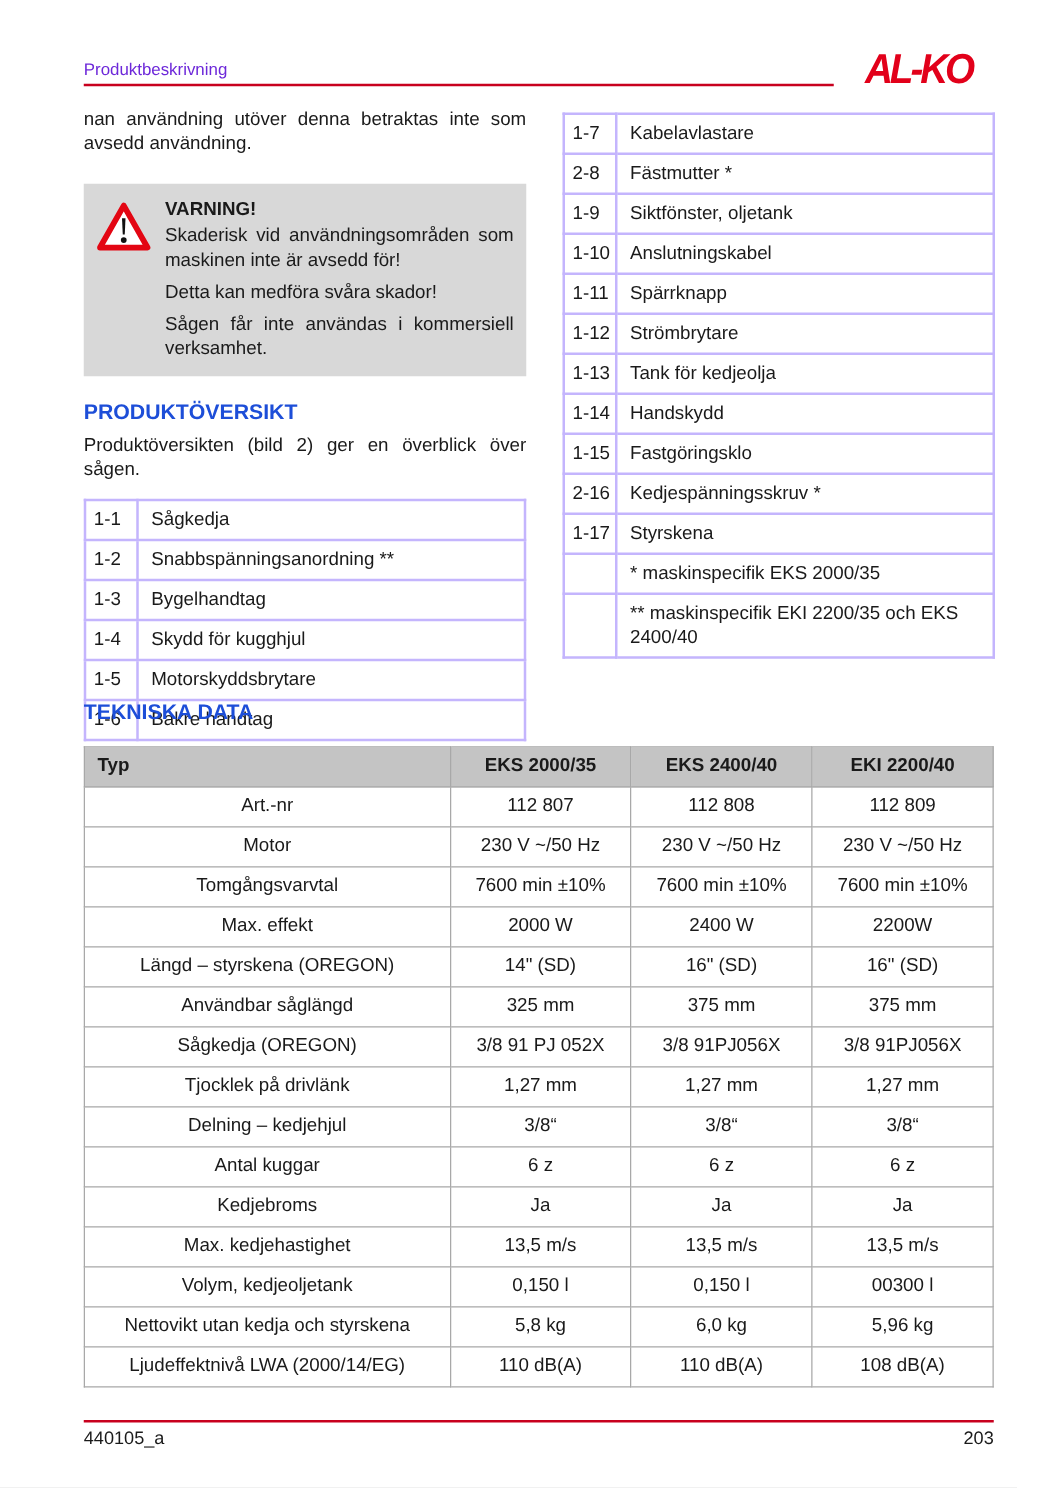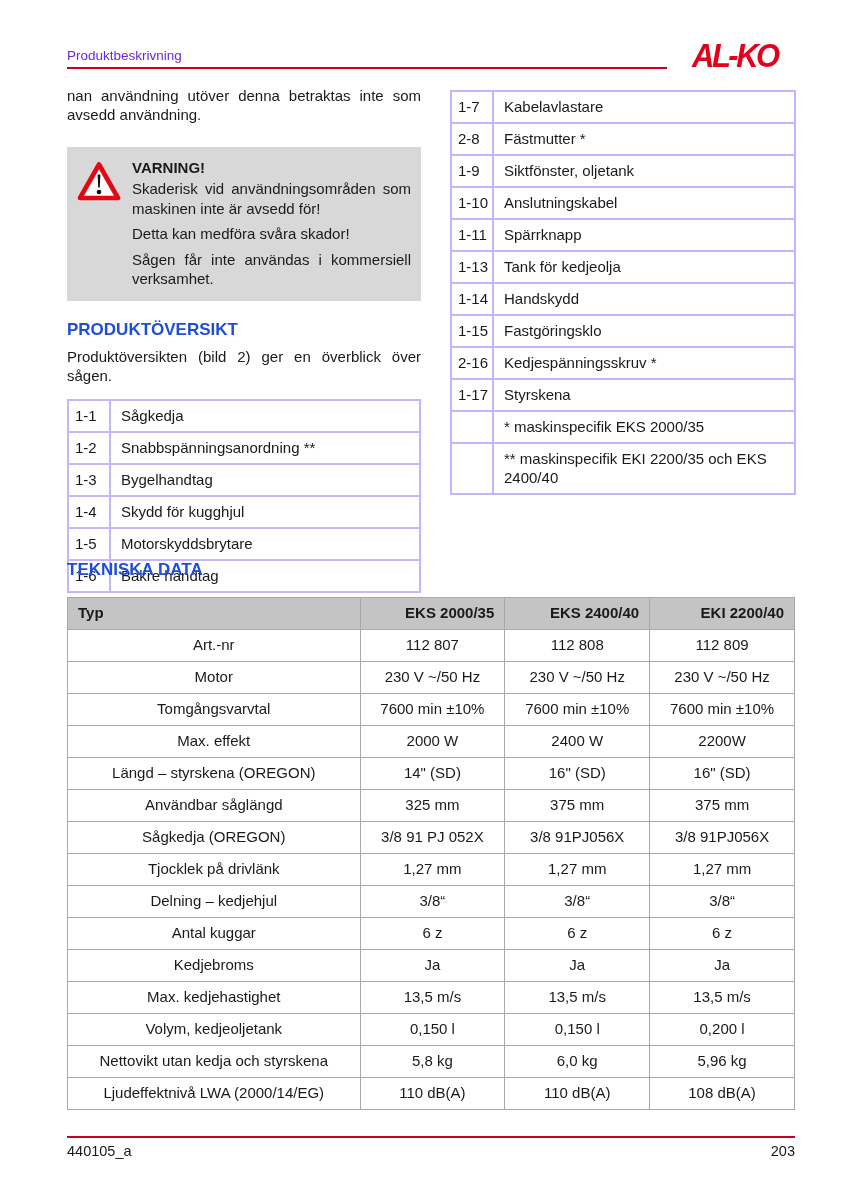--- a/index.html
+++ b/index.html
@@ -43,21 +43,21 @@
   .col-left .sect-intro   { margin-top: 7px; }
   .col-left .parts-table  { margin-top: 14px; }
   
   .parts-table { width: 100%; border-collapse: collapse; font-size: 15px; }
   .parts-table td { border: 2px solid #c4b5fd; padding: 5px 8px 6px 8px; vertical-align: top; line-height: 19px; }
   .parts-table td.num { width: 42px; padding-left: 6px; padding-right: 2px; white-space: nowrap; }
   .parts-table td.lbl { padding-left: 10px; }
   
   .tech-table { width: 100%; border-collapse: collapse; font-size: 15px; margin-top: 17px; }
   .tech-table th, .tech-table td { border: 1px solid #a8a8a8; padding: 6px 10px 7px 10px; line-height: 18px; }
-  .tech-table th { background: #c4c4c4; font-weight: bold; text-align: right; }
+  .tech-table th { background: #c4c4c4; font-weight: bold; text-align: center; }
   .tech-table th.typ { text-align: left; width: 293px; }
   .tech-table td.lbl { text-align: center; }
   .tech-table td.val { text-align: center; width: 145px; }
 </style>
 </head>
 <body>
 
 <div class="page">
 
   <div class="header-title">Produktbeskrivning</div>
@@ -133,20 +133,24 @@
           </tr>
           <tr>
             <td class="num">1-10</td>
             <td class="lbl">Anslutningskabel</td>
           </tr>
           <tr>
             <td class="num">1-11</td>
             <td class="lbl">Spärrknapp</td>
           </tr>
           <tr>
+            <td class="num">1-12</td>
+            <td class="lbl">Strömbrytare</td>
+          </tr>
+          <tr>
             <td class="num">1-13</td>
             <td class="lbl">Tank för kedjeolja</td>
           </tr>
           <tr>
             <td class="num">1-14</td>
             <td class="lbl">Handskydd</td>
           </tr>
           <tr>
             <td class="num">1-15</td>
             <td class="lbl">Fastgöringsklo</td>
@@ -252,21 +256,21 @@
           <tr>
             <td class="lbl">Max. kedjehastighet</td>
             <td class="val">13,5 m/s</td>
             <td class="val">13,5 m/s</td>
             <td class="val">13,5 m/s</td>
           </tr>
           <tr>
             <td class="lbl">Volym, kedjeoljetank</td>
             <td class="val">0,150 l</td>
             <td class="val">0,150 l</td>
-            <td class="val">0,200 l</td>
+            <td class="val">00300 l</td>
           </tr>
           <tr>
             <td class="lbl">Nettovikt utan kedja och styrskena</td>
             <td class="val">5,8 kg</td>
             <td class="val">6,0 kg</td>
             <td class="val">5,96 kg</td>
           </tr>
           <tr>
             <td class="lbl">Ljudeffektnivå LWA (2000/14/EG)</td>
             <td class="val">110 dB(A)</td>

